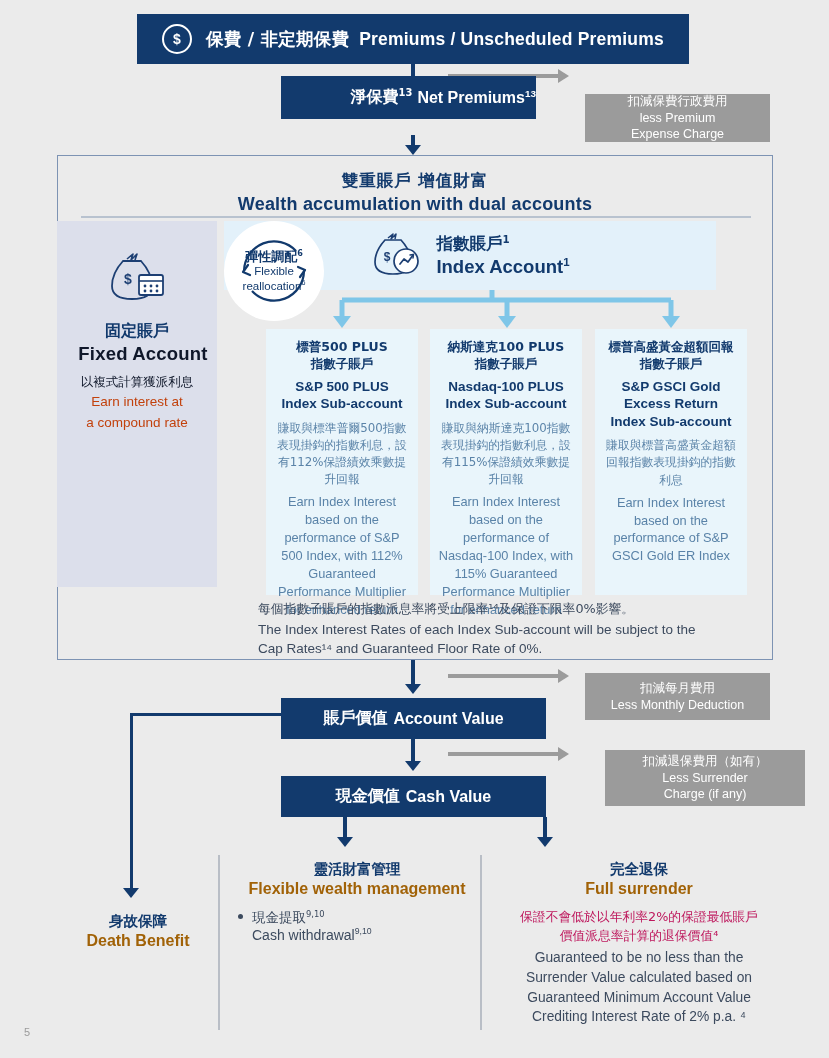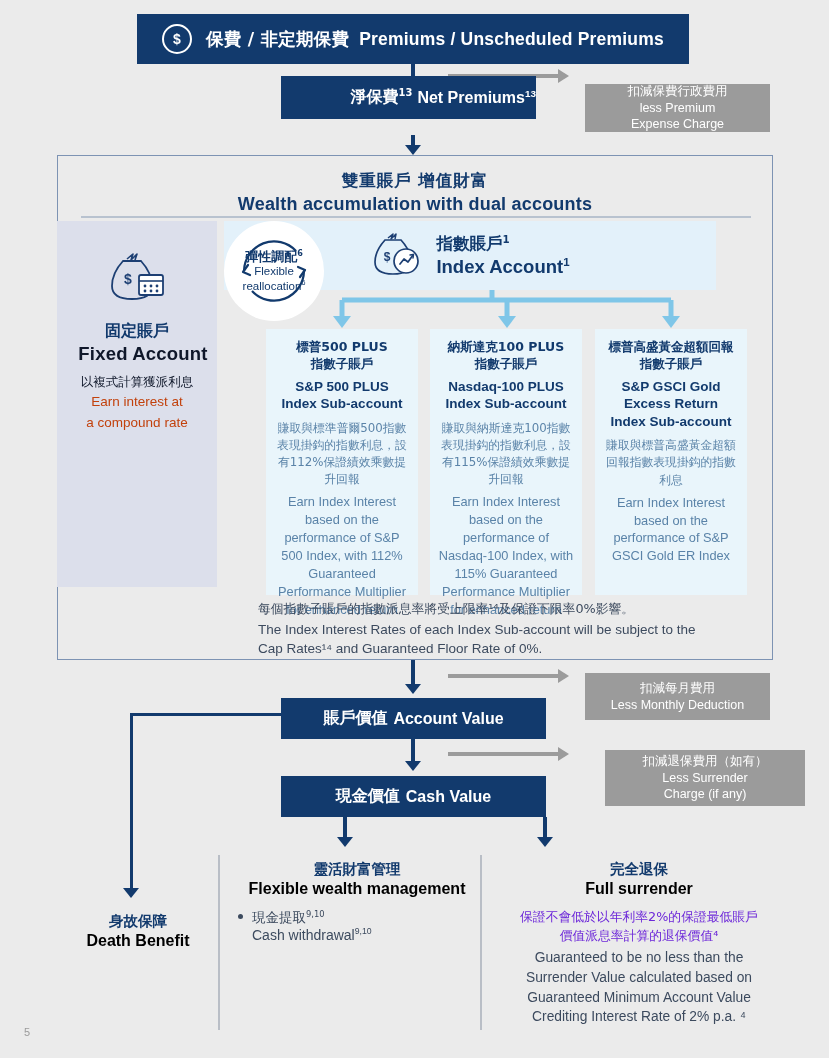--- a/index.html
+++ b/index.html
@@ -51,21 +51,21 @@
     position:absolute;
     background:#9b9b9b;
     color:#ffffff;
     display:flex;flex-direction:column;align-items:center;justify-content:center;
     text-align:center;
     font-size:12.5px;line-height:1.32;
     box-sizing:border-box;
     padding:4px 6px;
   }
   .greybox .cn{font-family:"DejaVu Sans","Liberation Sans",sans-serif;font-size:12.5px;}
-  #grey-premium-expense{left:585px;top:84px;width:185px;height:48px;}
+  #grey-premium-expense{left:585px;top:94px;width:185px;height:48px;}
   #grey-monthly-deduction{left:585px;top:673px;width:185px;height:47px;}
   #grey-surrender-charge{left:585px;top:750px;width:200px;height:56px;margin-left:20px;}
   .vline{position:absolute;background:#123a6d;}
   .ahead{
     position:absolute;width:0;height:0;
     border-left:8px solid transparent;
     border-right:8px solid transparent;
     border-top:10px solid #123a6d;
   }
 
@@ -192,42 +192,42 @@
   #cash-value-bar{left:281px;top:776px;width:265px;height:41px;font-size:16px;}
 
   
   .divider-v{position:absolute;width:1.5px;background:#b9bec6;}
   .bottom-col{position:absolute;text-align:center;}
   .bottom-col .cn-title{
     font-family:"DejaVu Sans","Liberation Sans",sans-serif;
     font-size:14.5px;font-weight:bold;color:#123a6d;
   }
   .bottom-col .en-title{
-    font-size:16px;font-weight:bold;color:#000000;margin-top:1px;
+    font-size:16px;font-weight:bold;color:#a16207;margin-top:1px;
   }
   #death-benefit{left:58px;top:912px;width:160px;}
   #flexible-wealth{left:232px;top:860px;width:250px;}
   #full-surrender{left:494px;top:860px;width:290px;}
 
   .bullet-list{margin:10px 0 0 0;padding:0;list-style:none;text-align:left;padding-left:20px;}
   .bullet-list li{position:relative;margin-bottom:13px;}
   .bullet-list li:before{
     content:"";position:absolute;left:-14px;top:6px;
     width:5px;height:5px;border-radius:50%;background:#3c4a5e;
   }
   .bullet-list .cn{
     font-family:"DejaVu Sans","Liberation Sans",sans-serif;
     font-size:13.5px;color:#3c4a5e;display:block;line-height:1.35;
   }
   .bullet-list .en{
     font-size:14px;color:#3c4a5e;display:block;line-height:1.3;
   }
   #full-surrender .cn-desc{
     font-family:"DejaVu Sans","Liberation Sans",sans-serif;
-    font-size:12.8px;color:#6d28d9;line-height:1.5;margin-top:9px;
+    font-size:12.8px;color:#be185d;line-height:1.5;margin-top:9px;
   }
   #full-surrender .en-desc{
     font-size:13.8px;color:#3c4a5e;line-height:1.42;margin-top:3px;
   }
 
   
   #page-number{
     position:absolute;left:24px;top:1026px;
     font-size:11px;color:#9b9b9b;
   }

